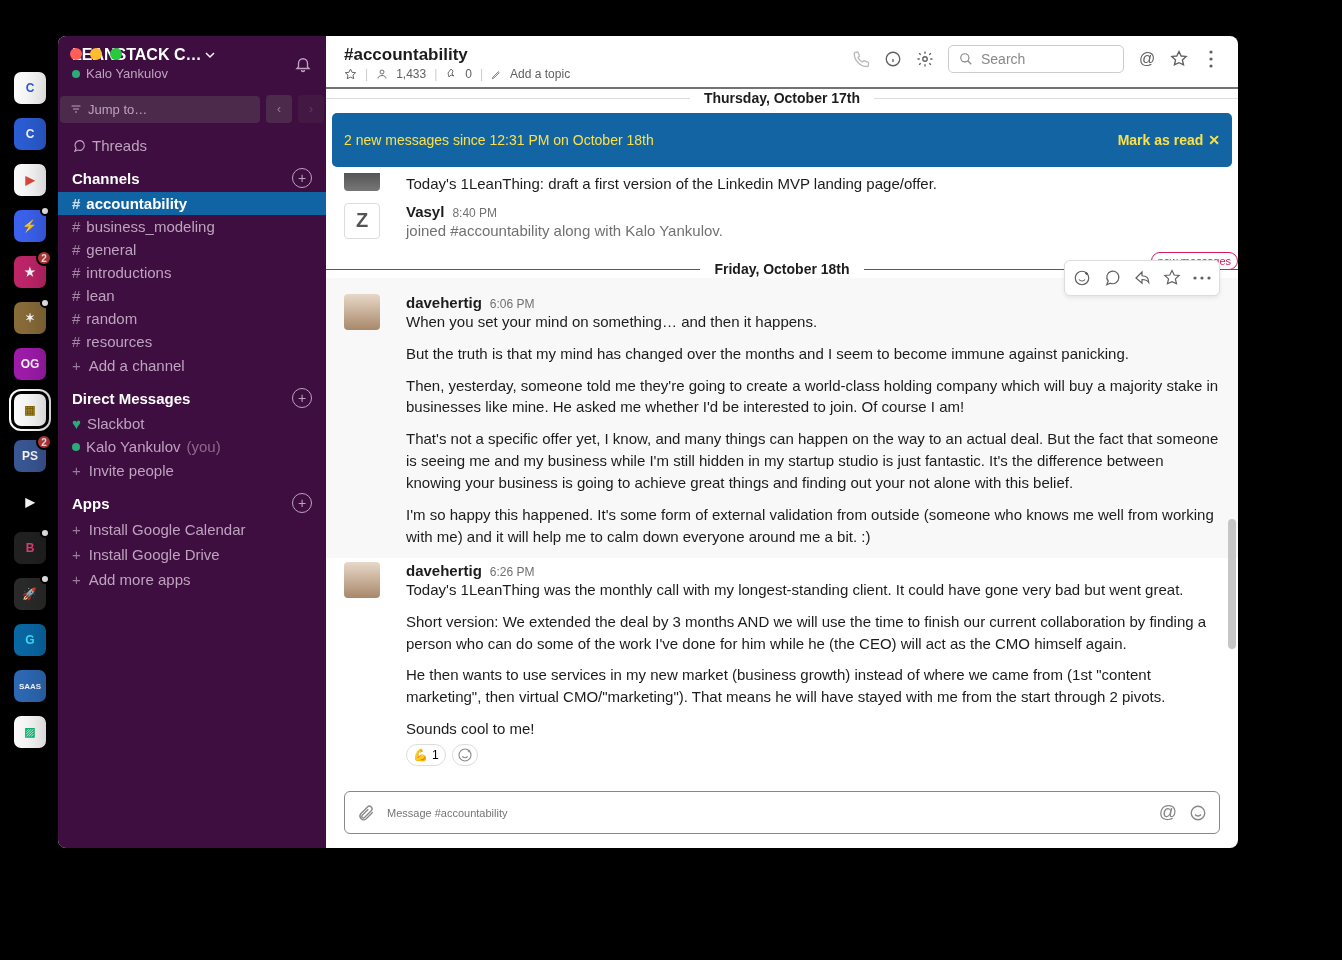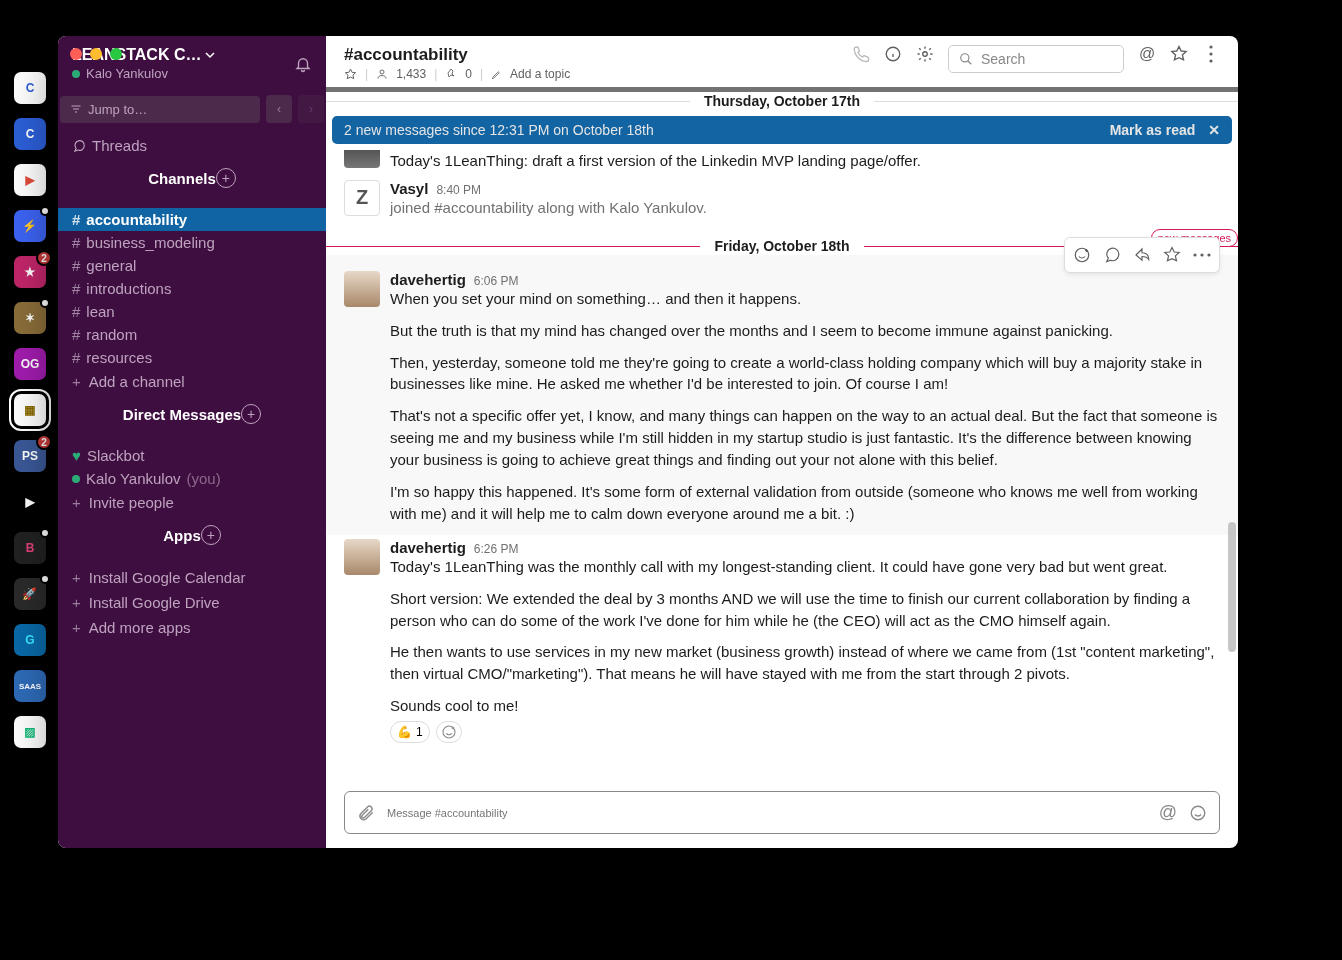--- a/index.html
+++ b/index.html
@@ -15,44 +15,44 @@
   .sidebar { width:268px; background:#3F0E40; color:#BDA3BE; display:flex; flex-direction:column; font-size:15px; }
   .ws-header { padding:10px 14px; display:flex; align-items:center; justify-content:space-between; }
   .ws-name { color:#fff; font-weight:900; font-size:16px; display:flex; align-items:center; gap:4px; }
   .ws-sub { font-size:13px; color:#BDA3BE; display:flex; align-items:center; gap:6px; margin-top:2px;}
   .presence-dot { width:8px; height:8px; border-radius:50%; background:#2BAC76; display:inline-block;}
   .bell { color:#BDA3BE; }
   .jump { margin:4px 2px 10px; display:flex; gap:6px; align-items:center;}
   .jump-input { flex:1; background:#4B2A4C; border:none; border-radius:4px; padding:6px 10px; color:#BDA3BE; font-size:13px; display:flex; align-items:center; gap:6px;}
   .nav-btn { width:26px; height:28px; background:#4B2A4C; border-radius:4px; display:flex; align-items:center; justify-content:center; color:#9B7B9C; font-size:12px;}
   .side-item { padding:4px 14px; display:flex; align-items:center; gap:6px; cursor:pointer; }
-  .side-section-header { padding:10px 14px 20px; display:flex; justify-content:center; align-items:center; color:#fff; font-weight:700; font-size:15px;}
+  .side-section-header { padding:10px 14px 4px; display:flex; justify-content:space-between; align-items:center; color:#fff; font-weight:700; font-size:15px;}
   .side-section-header .plus { color:#BDA3BE; font-weight:400; width:20px; height:20px; border:1px solid #BDA3BE; border-radius:50%; display:flex; align-items:center; justify-content:center; font-size:14px; }
   .chan { padding:3px 14px; display:flex; align-items:center; gap:6px; }
   .chan.active { background:#1164A3; color:#fff; font-weight:700;}
   .chan-prefix { opacity:0.8; }
   .add-link { padding:4px 14px; display:flex; align-items:center; gap:8px; }
   .main { flex:1; display:flex; flex-direction:column; min-width:0;}
-  .chan-header { padding:9px 18px 6px; border-bottom:5px solid #737373; display:flex; justify-content:space-between; align-items:flex-start;}
+  .chan-header { padding:9px 18px 6px; border-bottom:2px solid #737373; display:flex; justify-content:space-between; align-items:flex-start;}
   .chan-title { font-weight:900; font-size:17px; color:#1D1C1D;}
   .chan-meta { font-size:12px; color:#616061; display:flex; align-items:center; gap:8px; margin-top:2px;}
   .chan-meta .sep { color:#ccc;}
-  .hdr-actions { display:flex; align-items:flex-start; gap:14px;}
+  .hdr-actions { display:flex; align-items:center; gap:14px;}
   .hdr-icon { color:#616061; width:18px; height:18px; display:flex; align-items:center; justify-content:center;}
   .hdr-icon.dim { color:#bbb; }
   .search-box { width:176px; border:1px solid #ccc; border-radius:5px; padding:5px 10px; display:flex; align-items:center; gap:8px; color:#888; font-size:14px;}
   .messages { flex:1; overflow:auto; position:relative; padding-bottom:6px;}
   .date-divider { text-align:center; position:relative; margin:0 0 0; }
   .date-divider::before { content:""; position:absolute; top:50%; left:0; right:0; height:1px; background:#ddd;}
   .date-divider span { background:#fff; position:relative; padding:0 14px; font-weight:700; font-size:14px; color:#1D1C1D;}
   .date-divider.new::before { background:#d7185a; }
   .date-divider.new .nm-label { position:absolute; right:0; top:-8px; background:#fff; color:#d7185a; font-size:11px; padding:2px 6px; border:1px solid #d7185a; border-radius:10px; font-weight:400;}
-  .banner { background:#1264A3; color:#e5e5e5; margin:6px 6px 0; border-radius:5px; padding:6px 12px; display:flex; justify-content:space-between; align-items:center; font-size:14px;}
-  .banner .mark { font-weight:700; display:flex; align-items:center; gap:13px;}
-  .msg { display:flex; padding:4px 18px; gap:10px;}
+  .banner { background:#1264A3; color:#fde047; margin:6px 6px 0; border-radius:5px; padding:19px 12px; display:flex; justify-content:space-between; align-items:center; font-size:14px;}
+  .banner .mark { font-weight:700; display:flex; align-items:center; gap:5px;}
+  .msg { display:flex; padding:4px 18px; gap:26px;}
   .msg.hover { background:#F8F8F8; }
   .avatar { width:36px; height:36px; border-radius:4px; background:#ddd; flex-shrink:0; display:flex; align-items:center; justify-content:center; font-weight:bold; color:#555; overflow:hidden;}
   .msg-body { flex:1; min-width:0;}
   .msg-head { display:flex; align-items:baseline; gap:8px;}
   .msg-author { font-weight:900; font-size:15px; color:#1D1C1D;}
   .msg-time { font-size:12px; color:#717171;}
   .msg-text { font-size:15px; color:#1D1C1D; line-height:1.46;}
   .msg-text p { margin-bottom:10px; }
   .msg-text p:last-child { margin-bottom:0;}
   .msg-text.joined { color:#717171; }

